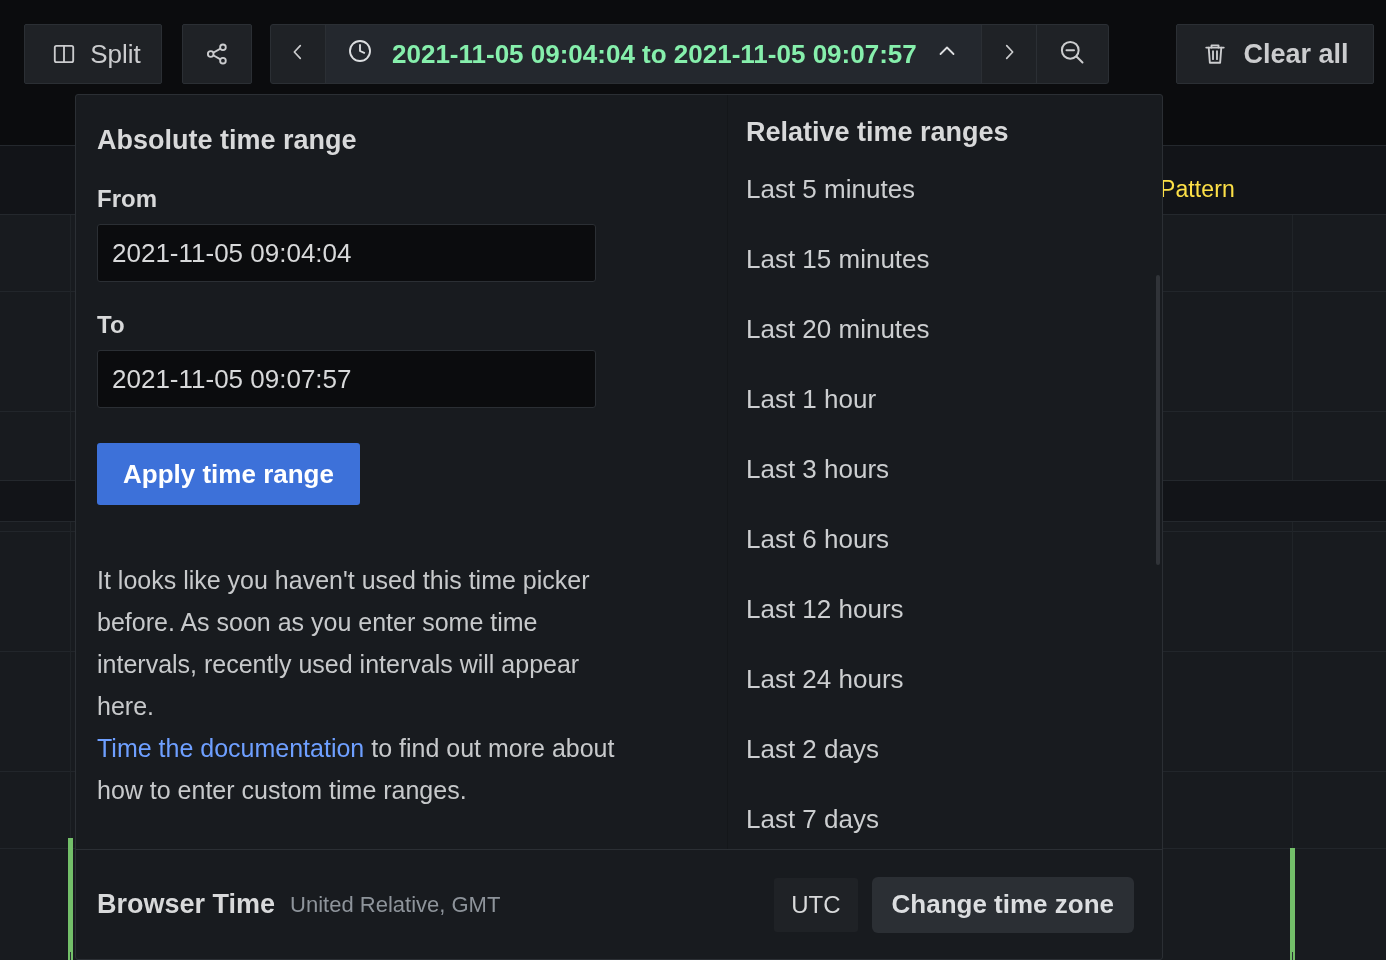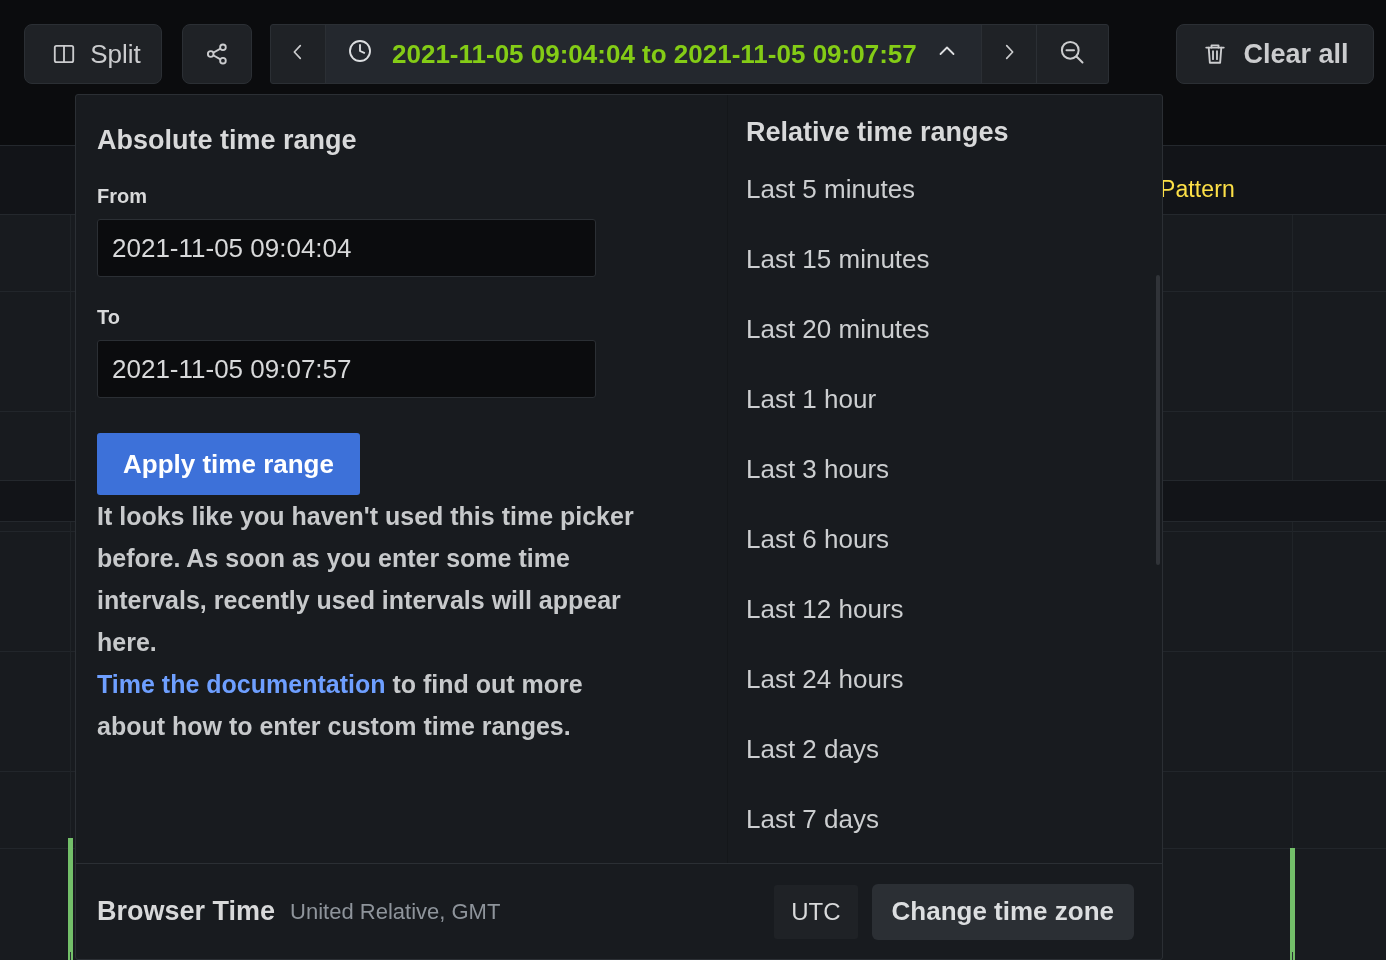--- a/index.html
+++ b/index.html
@@ -53,21 +53,21 @@
 
   
   .toolbar {
     position: absolute; left: 0; top: 0; width: 1386px; height: 108px;
     background: #0b0c0e;
   }
   .tb-btn {
     position: absolute; top: 24px; height: 60px;
     background: #1f2226;
     border: 1px solid #2b2f34;
-    border-radius: 8px;
+    border-radius: 2px;
     display: flex; align-items: center; justify-content: center;
     gap: 13px;
     color: #cbccce;
     font-size: 26px;
     cursor: pointer;
     user-select: none;
     text-align: right;
   }
   .tb-btn svg { display: block; }
   #split-button { left: 24px; width: 138px; padding-left: 6px; }
@@ -79,21 +79,21 @@
     border: 1px solid #2b2f34; border-radius: 3px;
     overflow: hidden;
     background: #1f2226;
   }
   .tb-group > div { display: flex; align-items: center; justify-content: center; cursor: pointer; }
   #time-prev-button { width: 54px; color: #cbccce; }
   #time-range-button {
     background: #24282e;
     padding: 0 22px 0 20px;
     gap: 18px;
-    color: #84cc16;
+    color: #86efac;
     font-size: 26px; font-weight: bold;
     border-left: 1px solid #2b2f34;
     border-right: 1px solid #2b2f34;
   }
   #time-next-button { width: 54px; color: #cbccce; }
   #zoom-out-button {
     width: 72px; color: #cbccce;
     border-left: 1px solid #2b2f34;
   }
   #clear-all-button {
@@ -114,21 +114,21 @@
   }
   .picker-body { display: flex; flex: 1 1 auto; min-height: 0; }
 
   .abs-pane {
     width: 652px; flex: none;
     padding: 30px 0 0 21px;
     border-right: 1px solid #14171a;
     position: relative;
   }
   .abs-title { font-size: 27px; font-weight: bold; color: #d8d9da; margin-bottom: 29px; }
-  .field-label { font-size: 20px; font-weight: bold; color: #d8d9da; margin-bottom: 11px; }
+  .field-label { font-size: 24px; font-weight: bold; color: #d8d9da; margin-bottom: 11px; }
   .field-input {
     width: 499px; height: 58px;
     background: #0b0c0e;
     border: 1px solid #2b2f34;
     border-radius: 3px;
     color: #d8d9da;
     font-family: "Liberation Sans", sans-serif;
     font-size: 26px;
     padding: 0 14px;
     outline: none;
@@ -138,42 +138,42 @@
     height: 62px; padding: 0 26px;
     background: #3d71d9;
     border: none; border-radius: 3px;
     color: #ffffff;
     font-family: "Liberation Sans", sans-serif;
     font-size: 26px; font-weight: bold;
     cursor: pointer;
     margin-top: 6px;
   }
   .help-text {
-    width: 540px;
-    font-size: 25px; line-height: 42px; color: #c7c9cb; font-weight: bold;
+    margin-top: 54px; width: 540px;
+    font-size: 25px; line-height: 42px; color: #c7c9cb;
   }
   #documentation-link { color: #6e9fff; text-decoration: none; cursor: pointer; }
 
   .rel-pane { flex: 1 1 auto; padding: 22px 0 0 0; position: relative; overflow: hidden; }
   .rel-title { font-size: 27px; font-weight: bold; color: #d8d9da; padding: 0 0 6px 18px; }
   .rel-list { list-style: none; }
   .rel-item {
     height: 70px; display: flex; align-items: center;
     padding-left: 18px;
     font-size: 26px; color: #ccced0;
     cursor: pointer;
   }
   .rel-scrollbar {
     position: absolute; right: 2px; top: 180px;
     width: 4px; height: 290px;
     background: #303338; border-radius: 2px;
   }
 
   .picker-footer {
-    flex: none; height: 96px;
+    flex: none; height: 110px;
     border-top: 1px solid #2b2f34;
     display: flex; align-items: center;
     padding: 0 28px 0 21px;
   }
   .bt-title { font-size: 27px; font-weight: bold; color: #d8d9da; }
   .bt-sub { font-size: 22px; color: #8e949b; margin-left: 15px; }
   .footer-spacer { flex: 1 1 auto; }
   #utc-badge {
     height: 54px; padding: 0 17px;
     display: flex; align-items: center;

